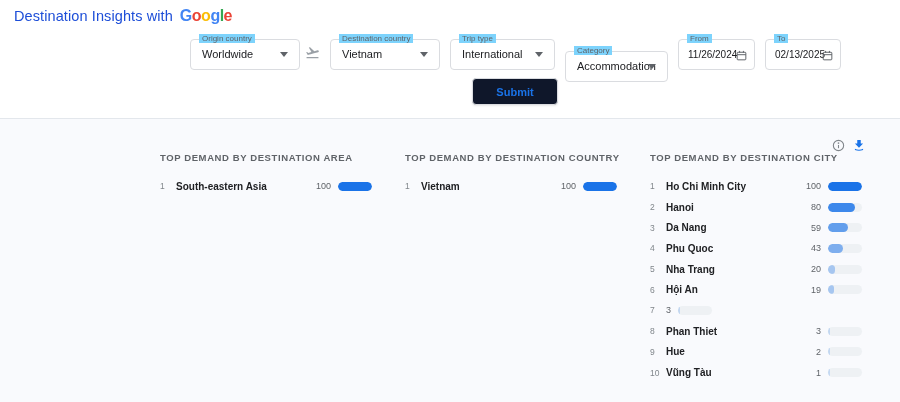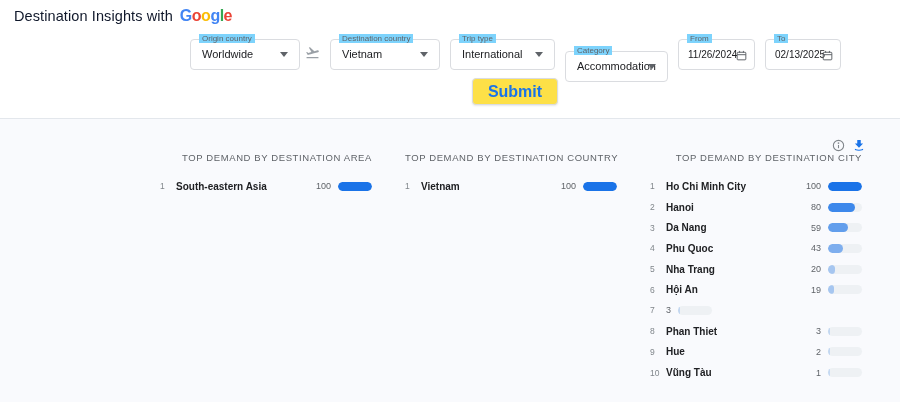--- a/index.html
+++ b/index.html
@@ -2,52 +2,52 @@
 <html><head>
 <meta charset="utf-8">
 <style>
   * { box-sizing: border-box; margin: 0; padding: 0; }
   html,body { width:900px; height:402px; }
   body { font-family:"Liberation Sans", sans-serif; background:#fff; }
   .page { position:relative; width:900px; height:402px; background:#fff; overflow:hidden; }
 
   
   .hdr { position:absolute; left:14px; top:7px; display:flex; align-items:baseline; gap:7px; }
-  .hdr-title { font-size:14.5px; color:#0f172a; letter-spacing:.1px; }
+  .hdr-title { font-size:14.5px; color:#1d4ed8; letter-spacing:.1px; }
   .glogo { font-size:16px; font-weight:700; letter-spacing:-0.5px; }
 
   
   .field { position:absolute; top:39px; height:31px; background:#fff;
            border:1px solid #dadce0; border-radius:4px; cursor:pointer; }
   .flabel { position:absolute; top:-6px; left:8px; font-size:8px; color:#5f6368;
             background:#7dd3fc; padding:0 3px; white-space:nowrap;text-align:center; }
   .fvalue { font-size:11px; color:#202124; line-height:29px; padding-left:11px;
             white-space:nowrap; overflow:hidden; }
   .field.small .fvalue { font-size:10px; padding-left:9px; }
   .chev { position:absolute; right:11px; top:12px; width:0; height:0;
           border-left:4px solid transparent; border-right:4px solid transparent;
           border-top:5px solid #5f6368; }
   .cal { position:absolute; right:6px; top:8px; }
 
   .plane { position:absolute; left:305px; top:45px; }
 
   .submit { position:absolute; left:472px; top:78px; width:86px; height:27px;
-            background:#fde047; border:1px solid #dadce0; border-radius:4px;
-            color:#1a73e8; font-size:16px; font-weight:600; font-family:inherit;
+            background:#0f172a; border:1px solid #dadce0; border-radius:4px;
+            color:#1a73e8; font-size:11px; font-weight:600; font-family:inherit;
             cursor:pointer; box-shadow:0 1px 2px rgba(60,64,67,.12); }
 
   
   .results { position:absolute; left:0; top:118px; width:900px; height:284px;
              background:#f9fafd; border-top:1px solid #e3e7ec; }
   .top-icons { position:absolute; left:832px; top:138px; display:flex; gap:7px; align-items:center; }
   .icon-btn { cursor:pointer; display:inline-flex; }
 
   .col { position:absolute; top:152px; width:212px; }
-  .col-title { font-size:9.5px; font-weight:400; color:#5f6368; letter-spacing:.6px;
-               text-transform:uppercase; height:14px; margin-bottom:10px; white-space:nowrap;text-align:right; }
+  .col-title { font-size:9.5px; font-weight:700; color:#5f6368; letter-spacing:.6px;
+               text-transform:uppercase; height:14px; margin-bottom:10px; white-space:nowrap; }
   .row { display:flex; align-items:center; height:20.7px; }
   .rank { width:16px; font-size:8.5px; color:#80868b; flex:none; }
   .cname { flex:1; font-size:10px; font-weight:600; color:#202124; white-space:nowrap;
            overflow:hidden; }
   .cval { font-size:9px; color:#5f6368; margin-right:7px; flex:none;text-align:center; }
   .track { position:relative; width:34px; height:9px; border-radius:5px;
            background:#eef1f4; overflow:hidden; flex:none; }
   .bar { position:absolute; left:0; top:0; height:100%; border-radius:5px; }
 </style>
 </head>

